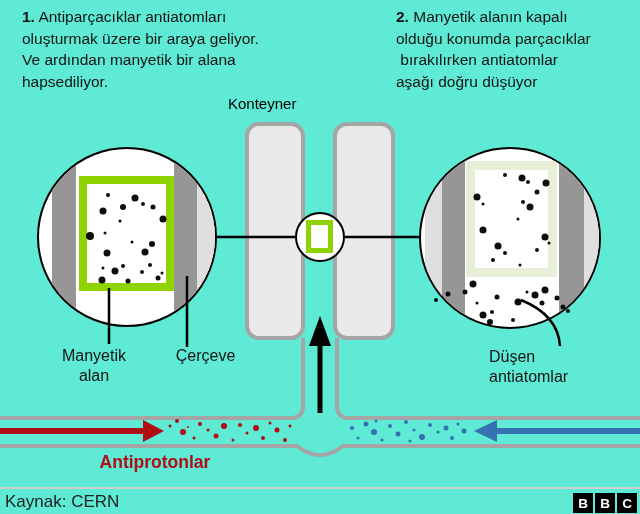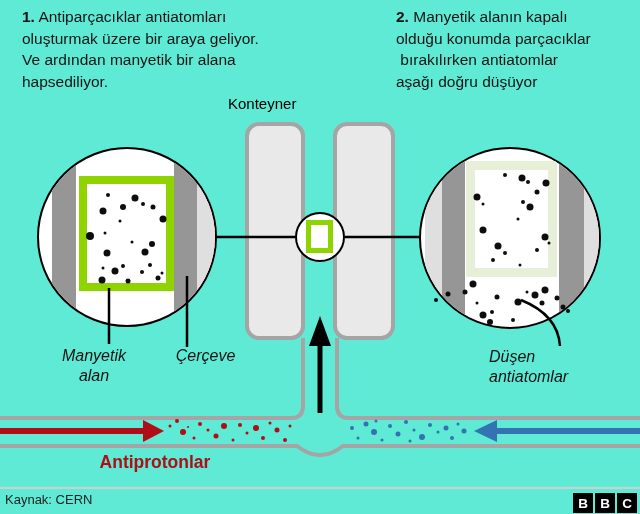--- a/index.html
+++ b/index.html
@@ -50,36 +50,36 @@
     position:absolute;left:45px;top:12px;width:91px;height:116px;
     box-sizing:border-box;background:#fff;border:9px solid var(--pale_green);
   }
   #mini-magnet-rect{
     position:absolute;left:9px;top:6px;width:27px;height:33px;
     box-sizing:border-box;background:#fff;border:5px solid var(--green);
   }
   #overlay{position:absolute;left:0;top:0;width:640px;height:514px;z-index:6;}
   .small-label{
     position:absolute;font-size:16px;line-height:20px;color:#141414;
-    white-space:pre-line;z-index:7;font-style:italic;
+    white-space:pre-line;z-index:7;
   }
   #label-magnet{left:44px;top:346px;width:100px;text-align:center;}
   #label-frame{left:158px;top:346px;width:95px;text-align:center;}
   #label-falling{left:489px;top:347px;width:140px;text-align:left;}
   .beam-label{
     position:absolute;top:452px;width:160px;text-align:center;
     font-size:17.5px;font-weight:bold;z-index:7;
   }
   #label-antiprotons{left:75px;color:var(--red);}
   #label-positrons{left:417px;color:var(--blue);}
   #footer-line{
     position:absolute;left:0;top:487px;width:640px;height:0;
     border-top:2px solid #cfcfcf;
   }
-  #source{position:absolute;left:5px;top:492px;font-size:13px;color:#222;}
+  #source{position:absolute;left:5px;top:492px;font-size:17px;color:#222;}
   #bbc-logo{position:absolute;right:3px;top:493px;display:flex;gap:2px;}
   .bbc-block{
     width:20px;height:20px;background:#000;color:#fff;font-weight:bold;
     font-size:13.5px;display:flex;align-items:center;justify-content:center;
   }
   .stroke-gray{stroke:var(--gray_stroke);stroke-width:4;fill:none;}
   .stroke-black{stroke:#000;stroke-width:2.5;fill:none;}
 </style>
 </head>
 <body>

